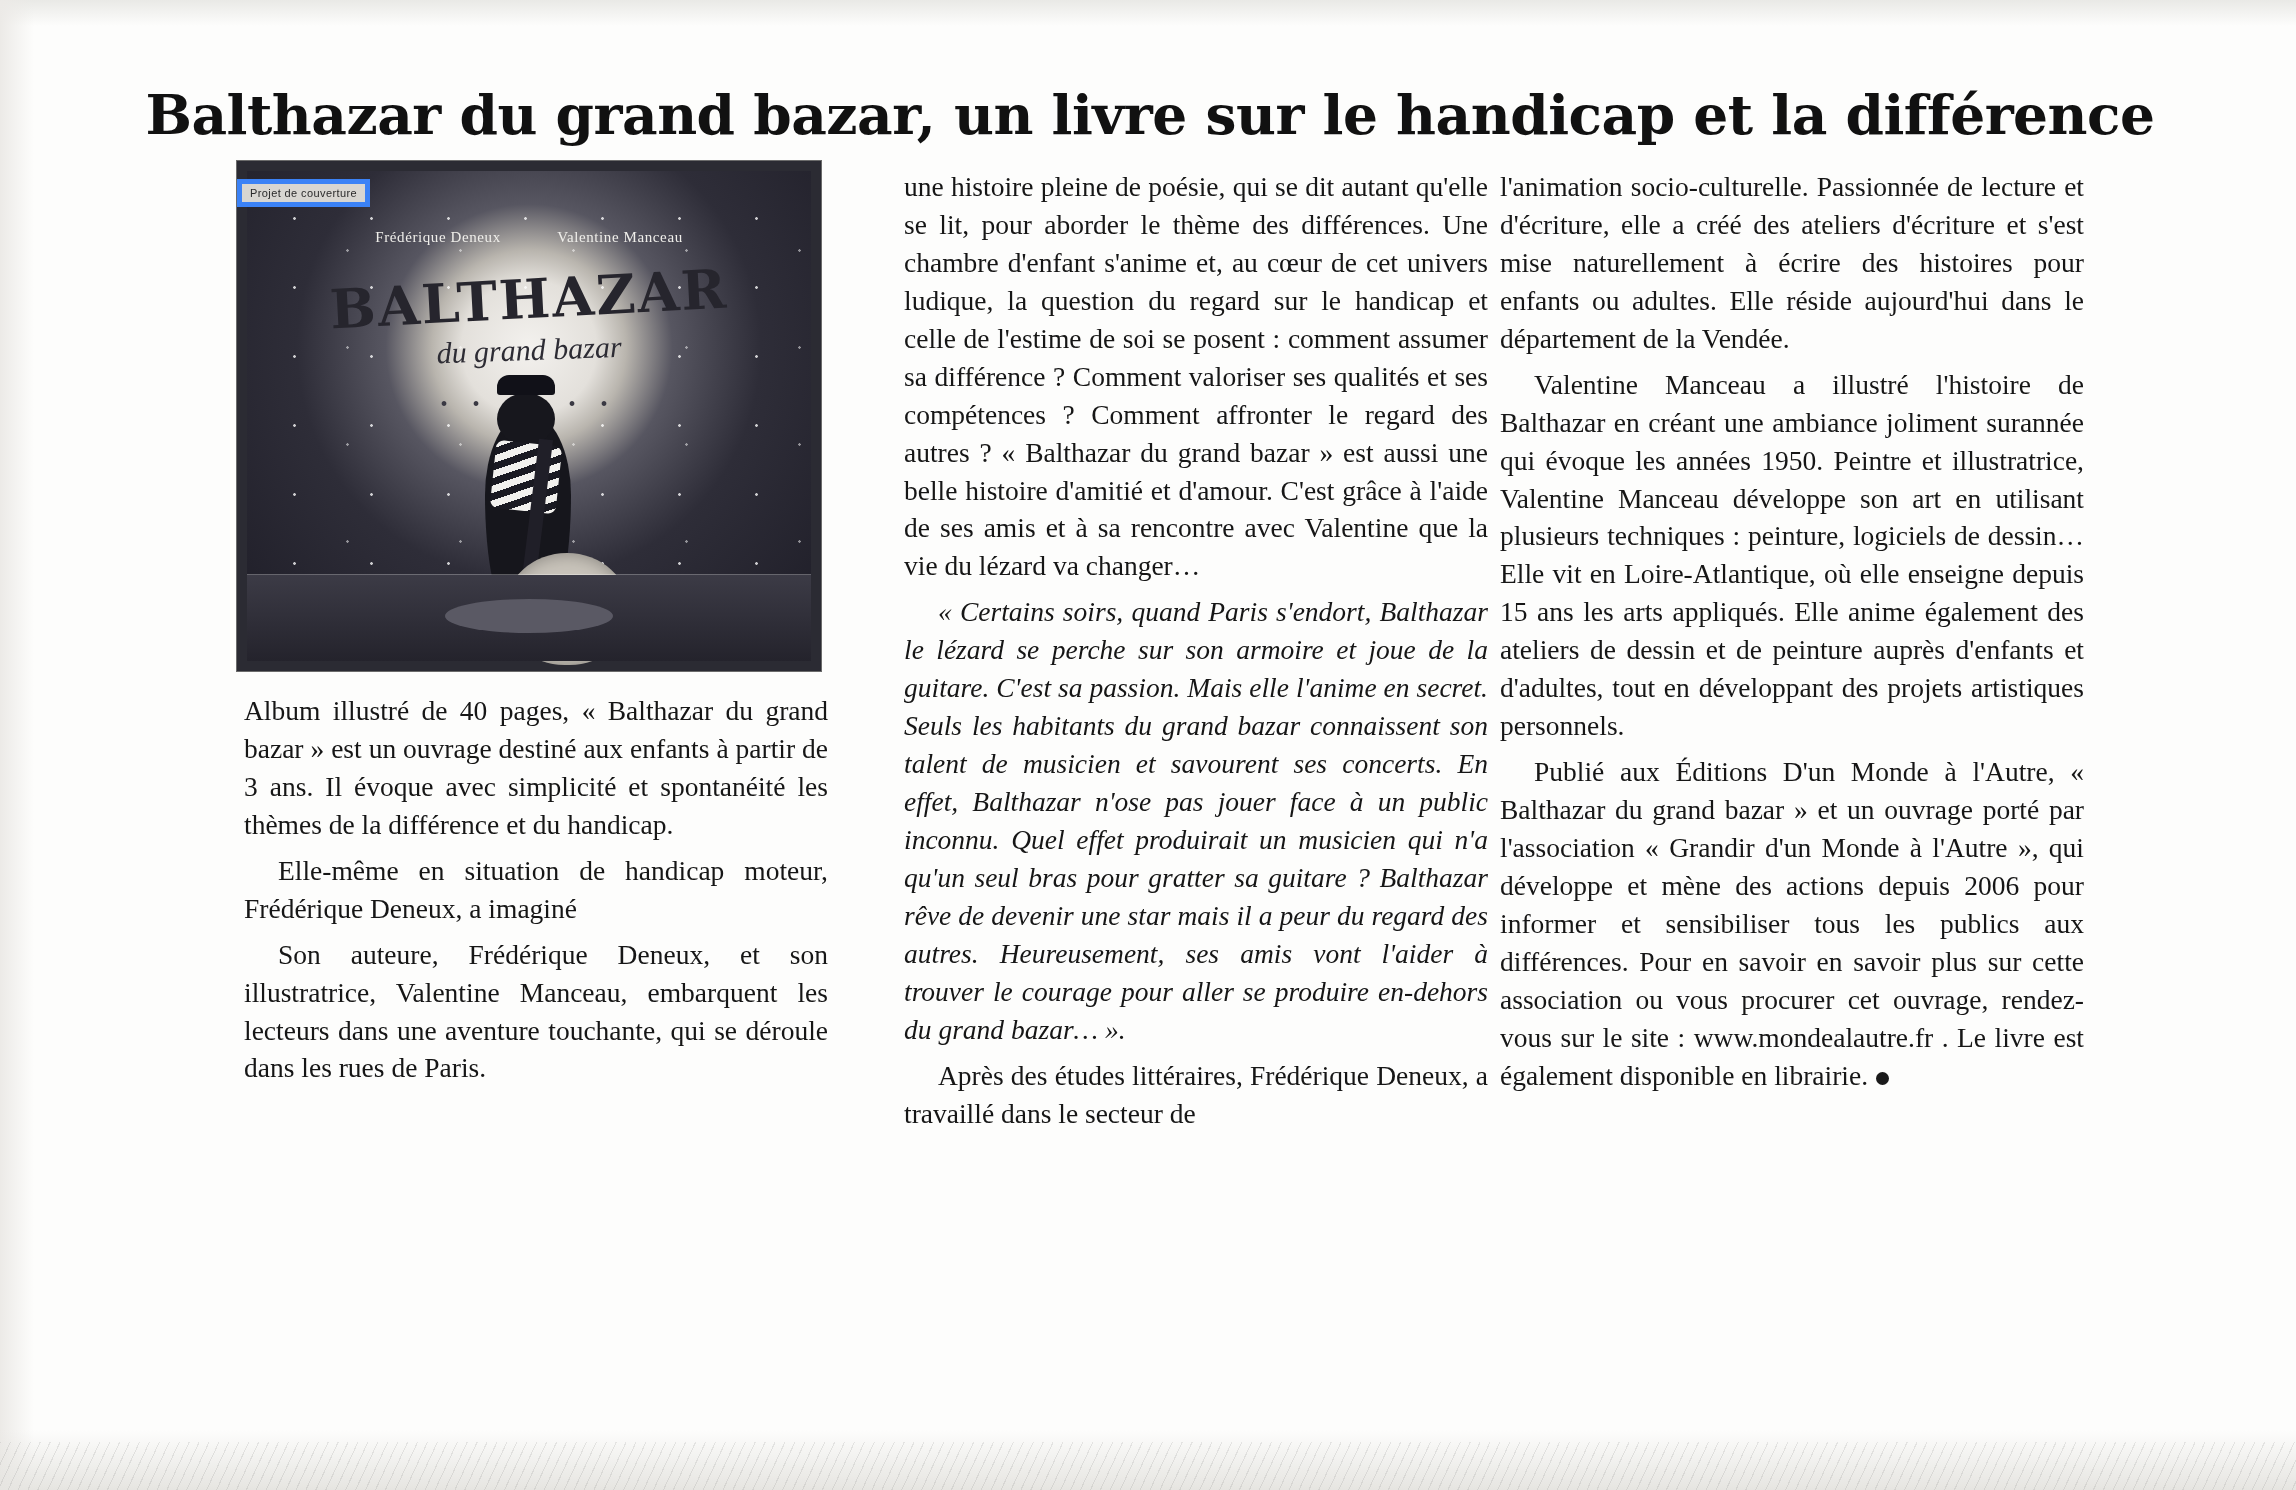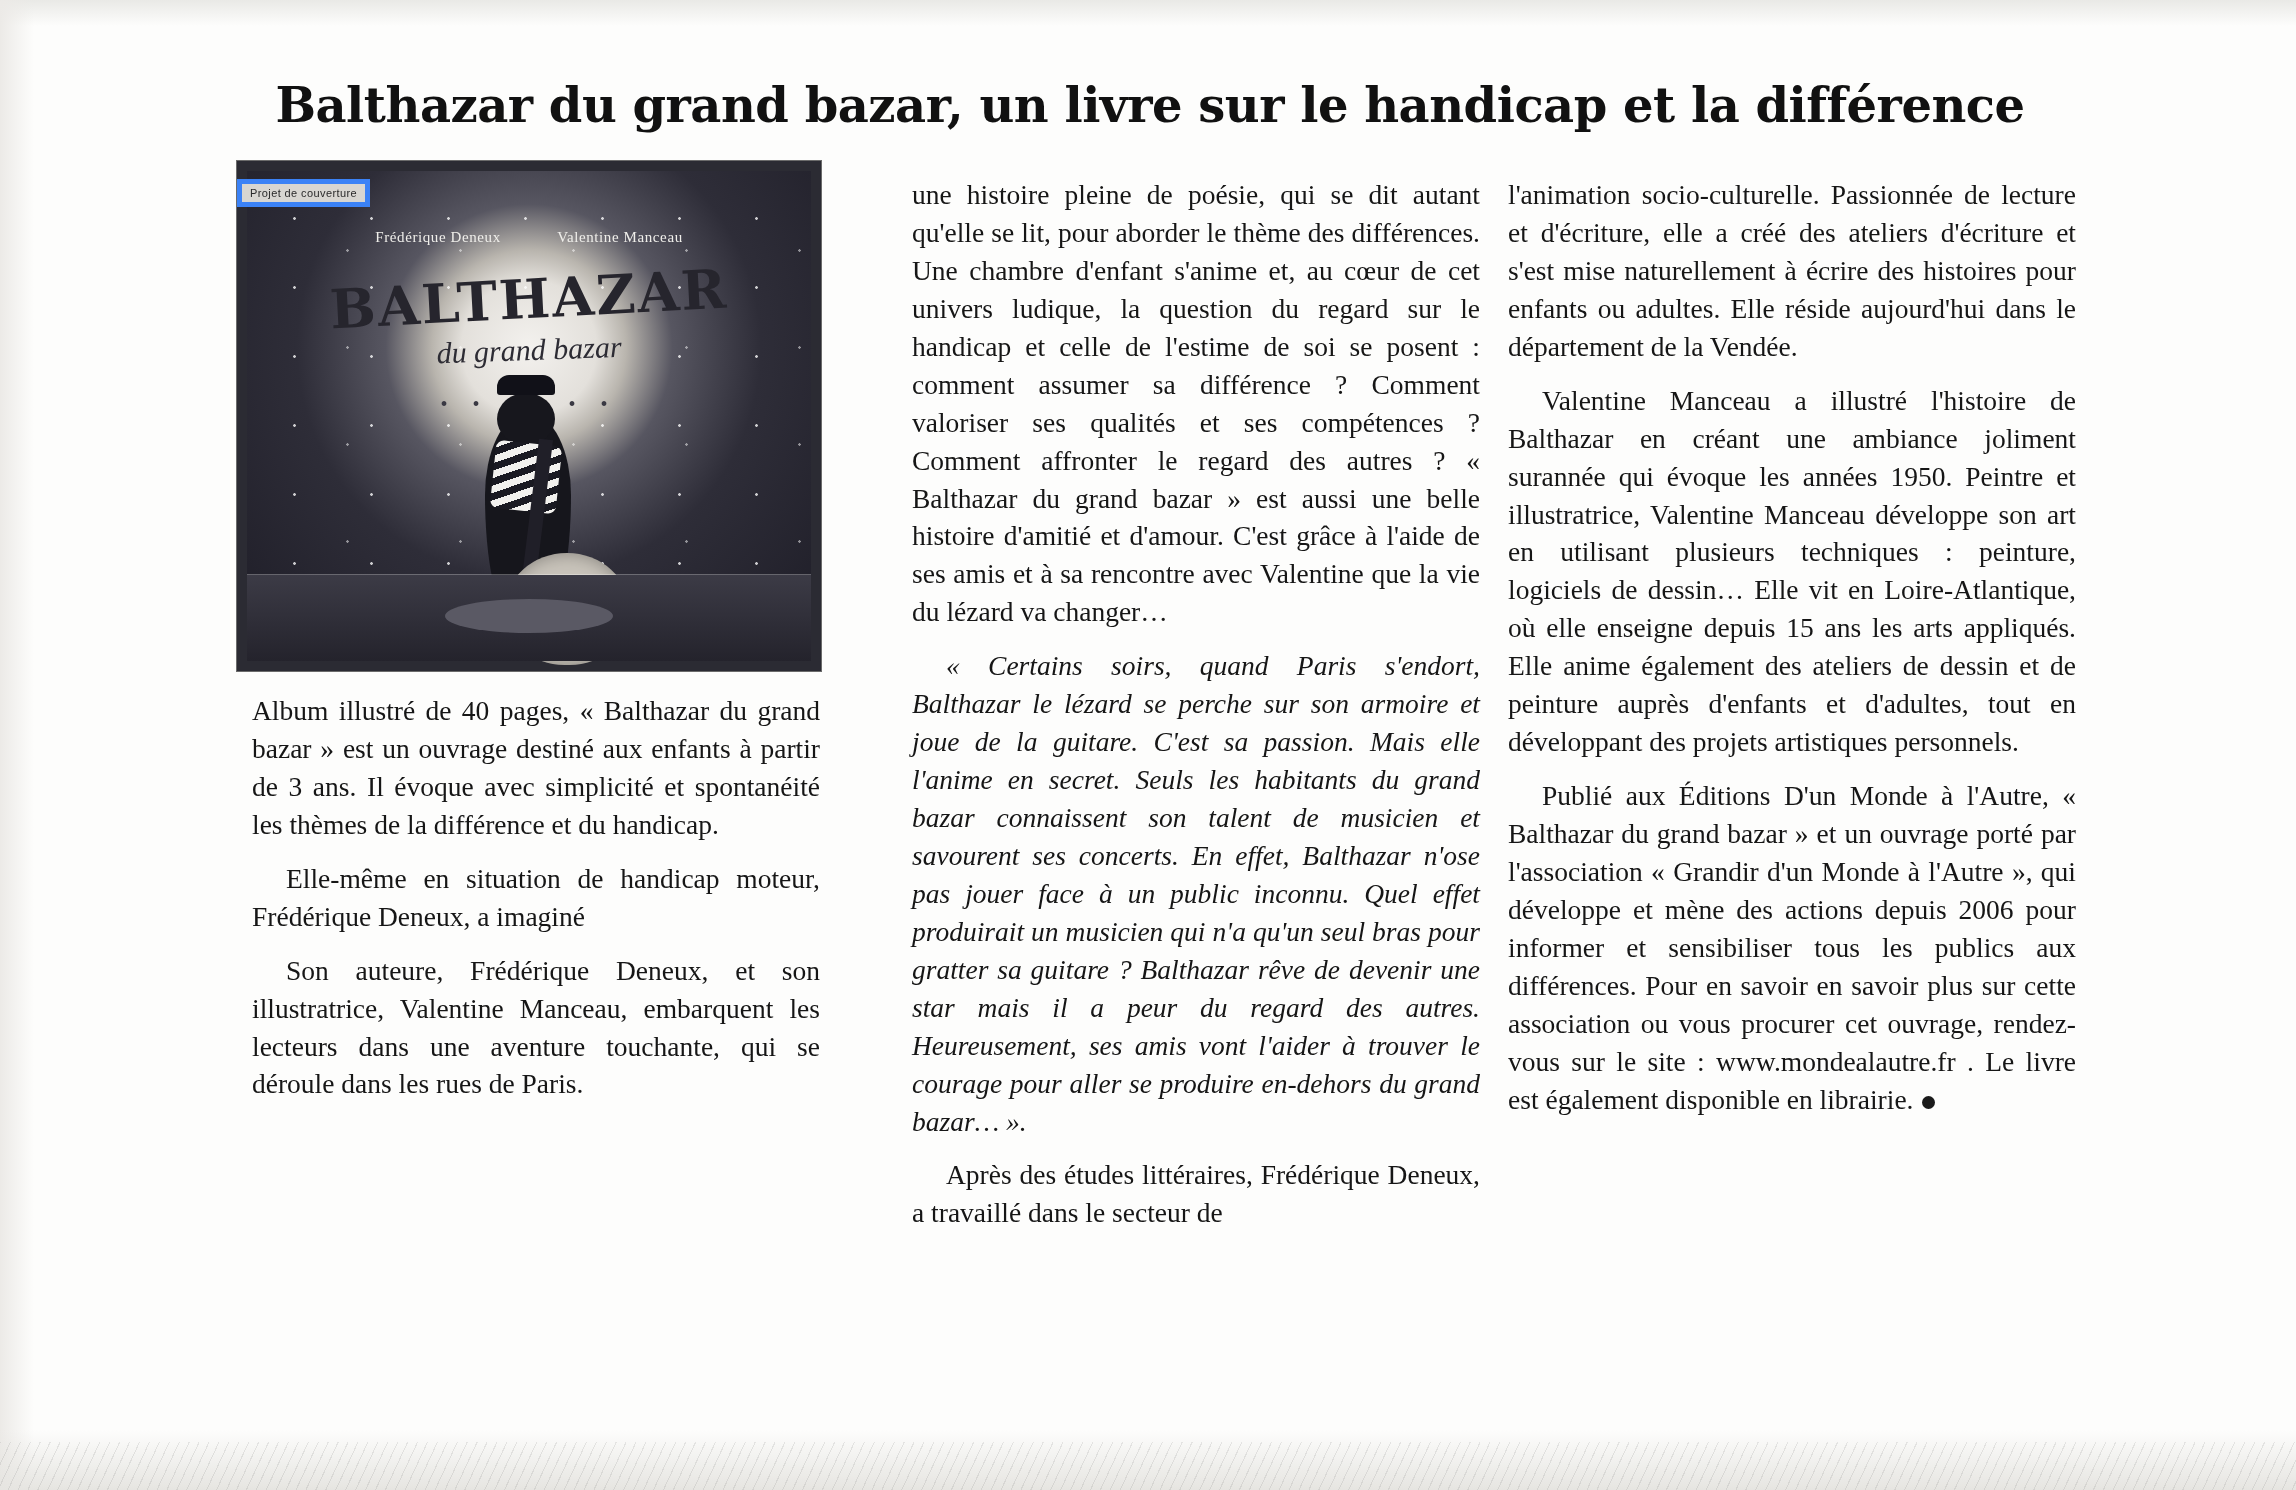--- a/index.html
+++ b/index.html
@@ -53,21 +53,21 @@
   }
 
   .headline {
     position: absolute;
     left: 60px;
     top: 48px;
     width: 2180px;
     text-align: center;
     font-family: "DejaVu Serif", serif;
     font-weight: bold;
-    font-size: 48px;
+    font-size: 55px;
     line-height: 1.08;
     letter-spacing: -0.5px;
     color: #111;
   }
 
   .columns {
     position: absolute;
     left: 236px;
     top: 160px;
     width: 1920px;
@@ -214,21 +214,21 @@
   }
   .cover-rug {
     position: absolute;
     left: 198px; bottom: 28px;
     width: 168px; height: 34px;
     background: #5a5964;
     border-radius: 50%;
   }
 
   p {
-    margin: 16px;
+    margin: 8px;
     font-size: 27.5px;
     line-height: 1.38;
     text-align: justify;
     text-justify: inter-word;
     hyphens: auto;
     color: #161616;
   }
   p.indent { text-indent: 34px; }
   p.quote {
     font-style: italic;

